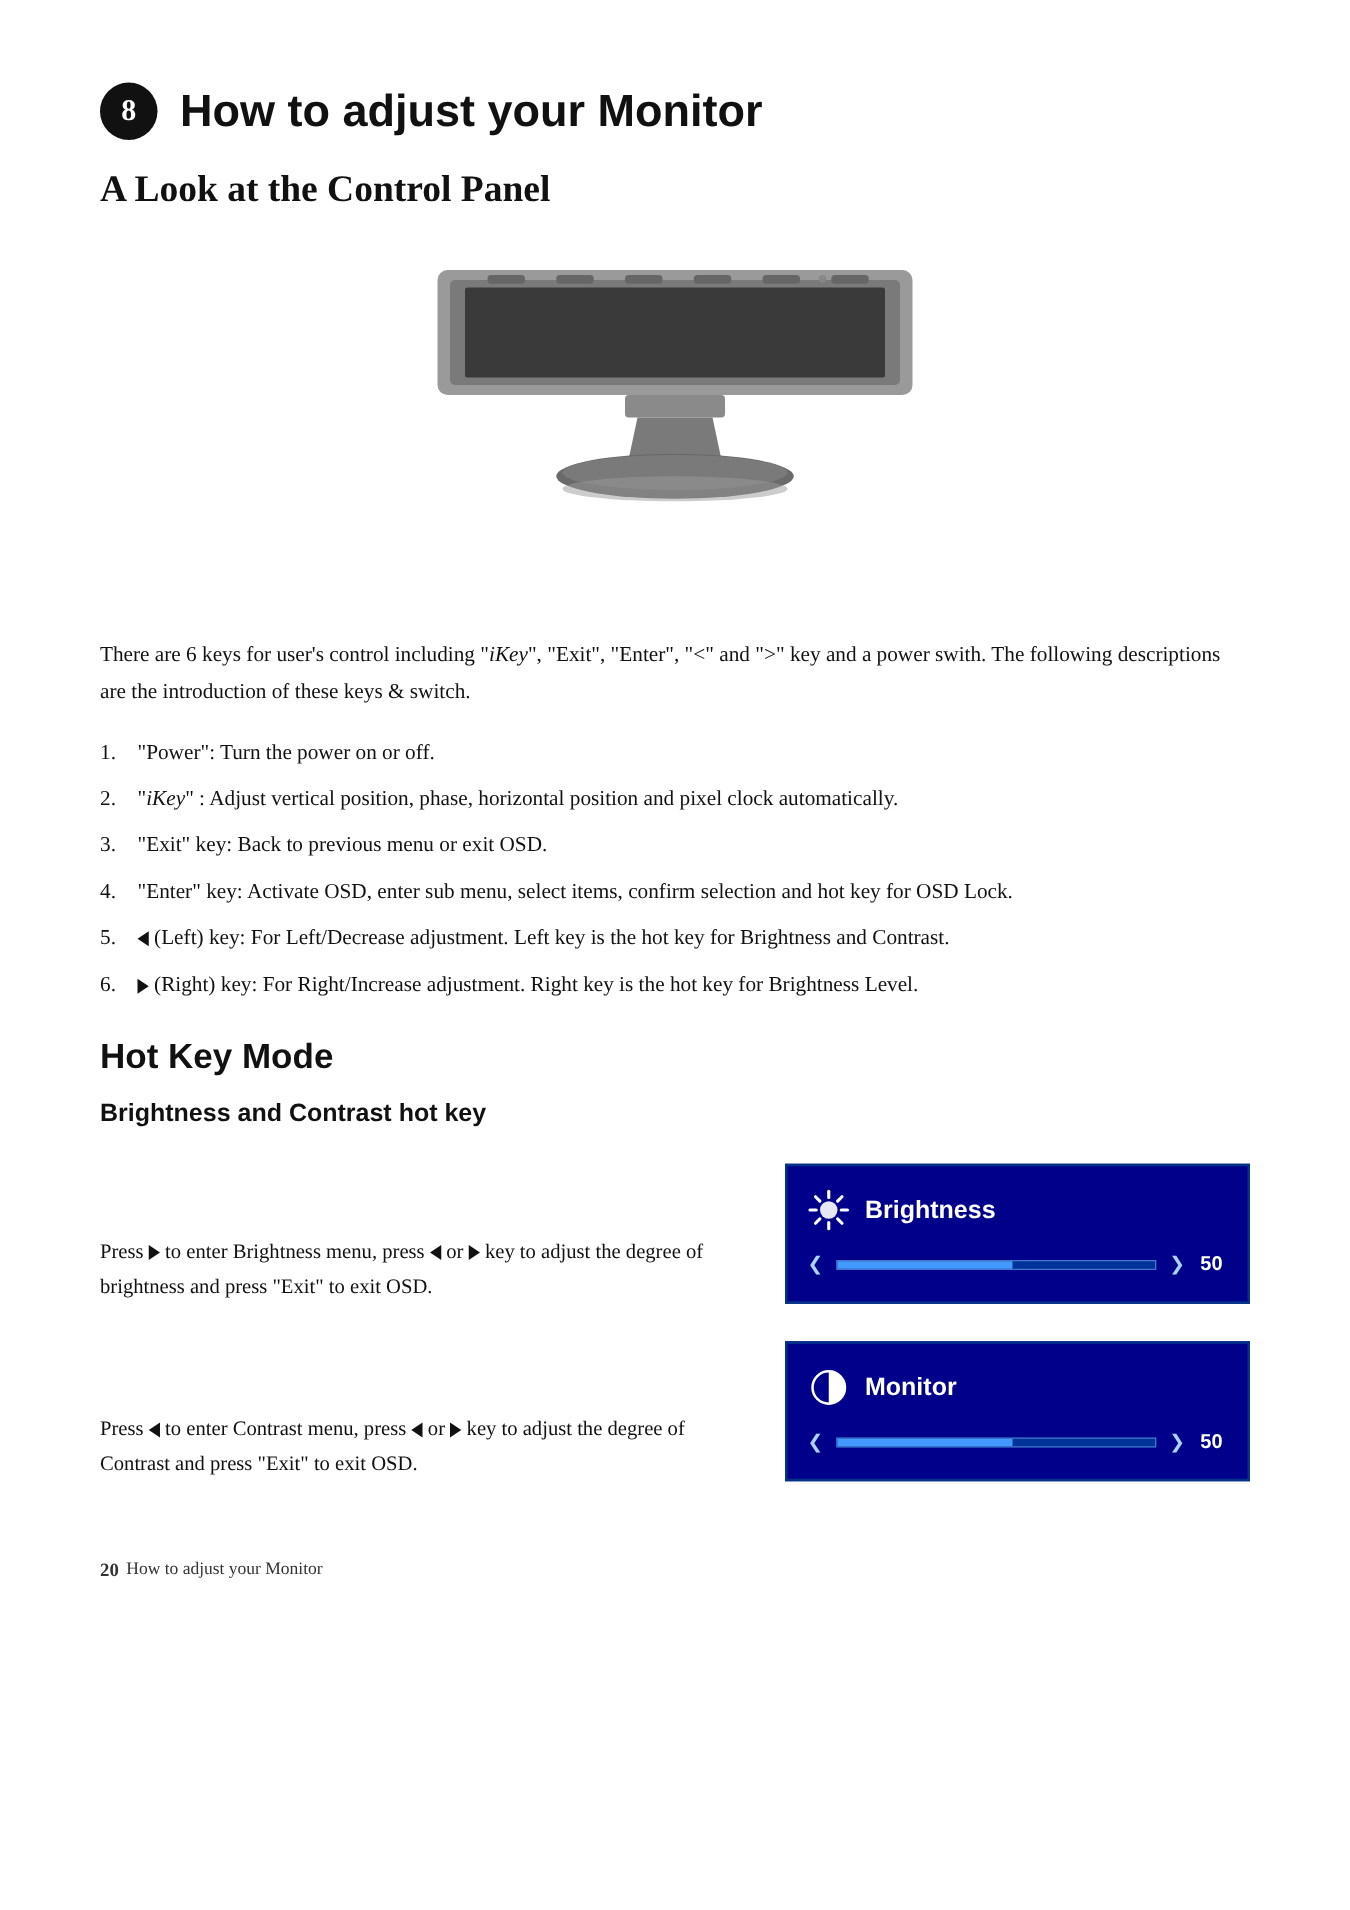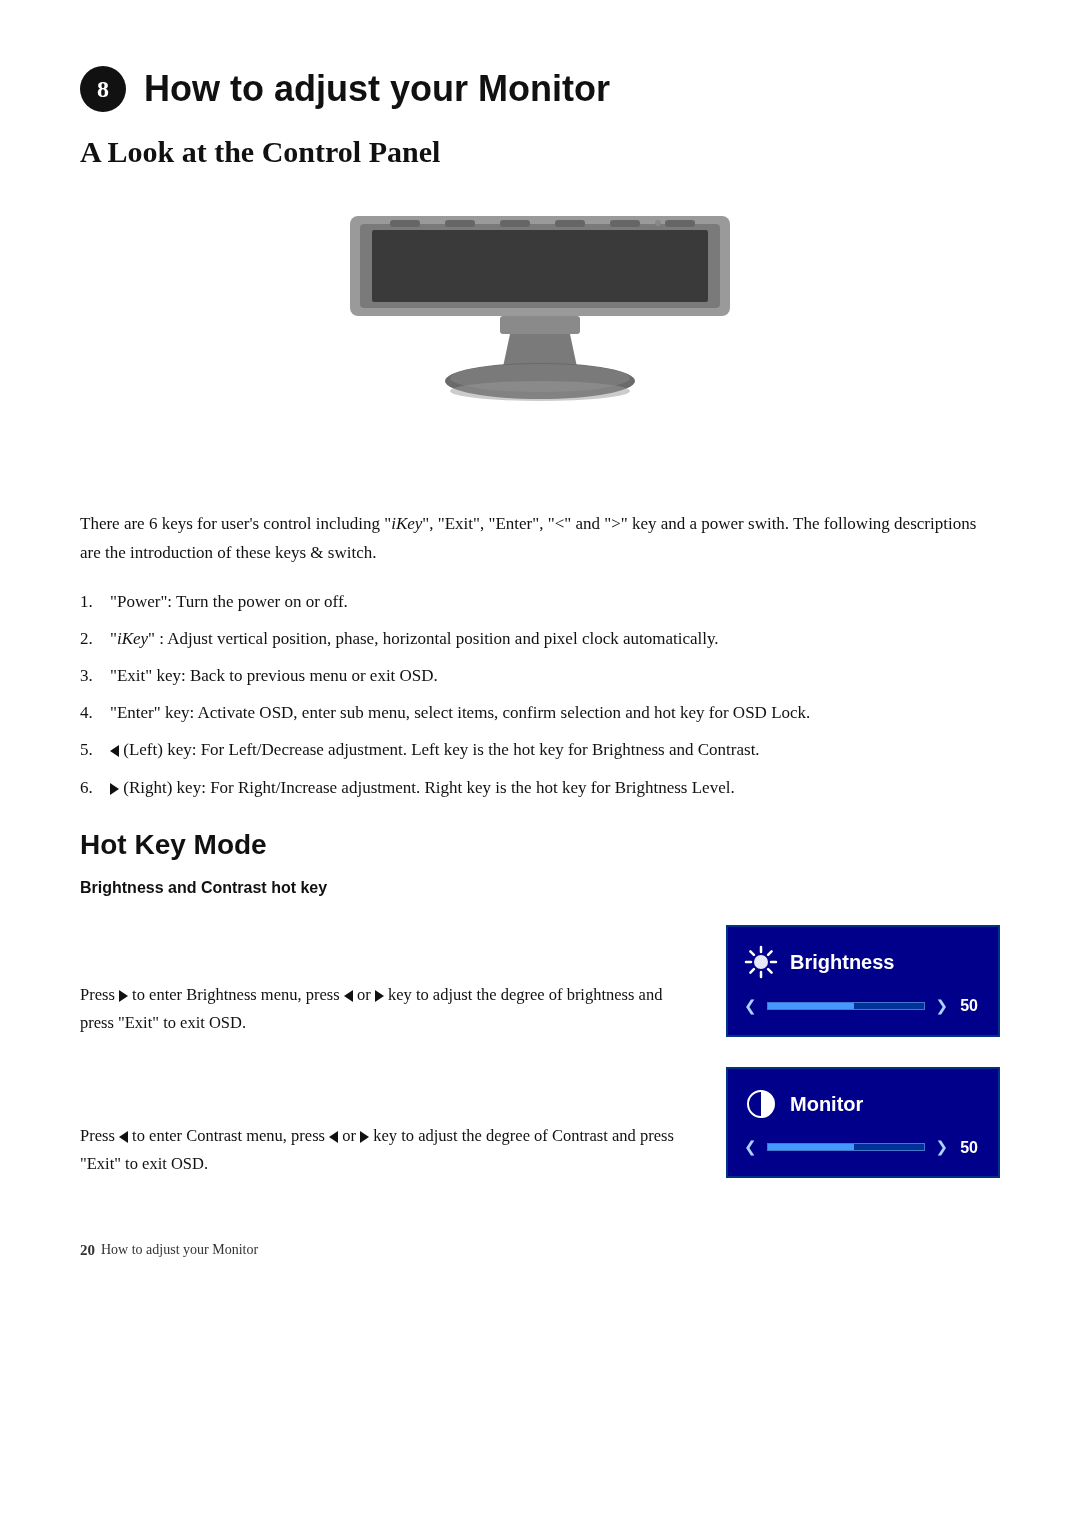--- a/index.html
+++ b/index.html
@@ -73,39 +73,39 @@
       font-weight: normal;
     }
     .hot-key-title {
       font-size: 28px;
       font-weight: bold;
       font-family: Arial, sans-serif;
       margin-top: 16px;
       margin-bottom: 8px;
     }
     .hot-key-subtitle {
-      font-size: 16px;
+      font-size: 20px;
       font-weight: bold;
       font-family: Arial, sans-serif;
       margin-bottom: 24px;
     }
     .hot-key-row {
       display: flex;
       align-items: flex-end;
       gap: 40px;
       margin-bottom: 30px;
     }
     .hot-key-text {
       flex: 1;
       font-size: 16.5px;
       line-height: 1.7;
       padding-top: 10px;
     }
     .osd-box {
-      width: 274px;
+      width: 372px;
       background: #00008B;
       border: 2px solid #003388;
       flex-shrink: 0;
       padding: 18px 20px 16px 16px;
       color: #fff;
       font-family: Arial, sans-serif;
     }
     .osd-title-row {
       display: flex;
       align-items: center;

